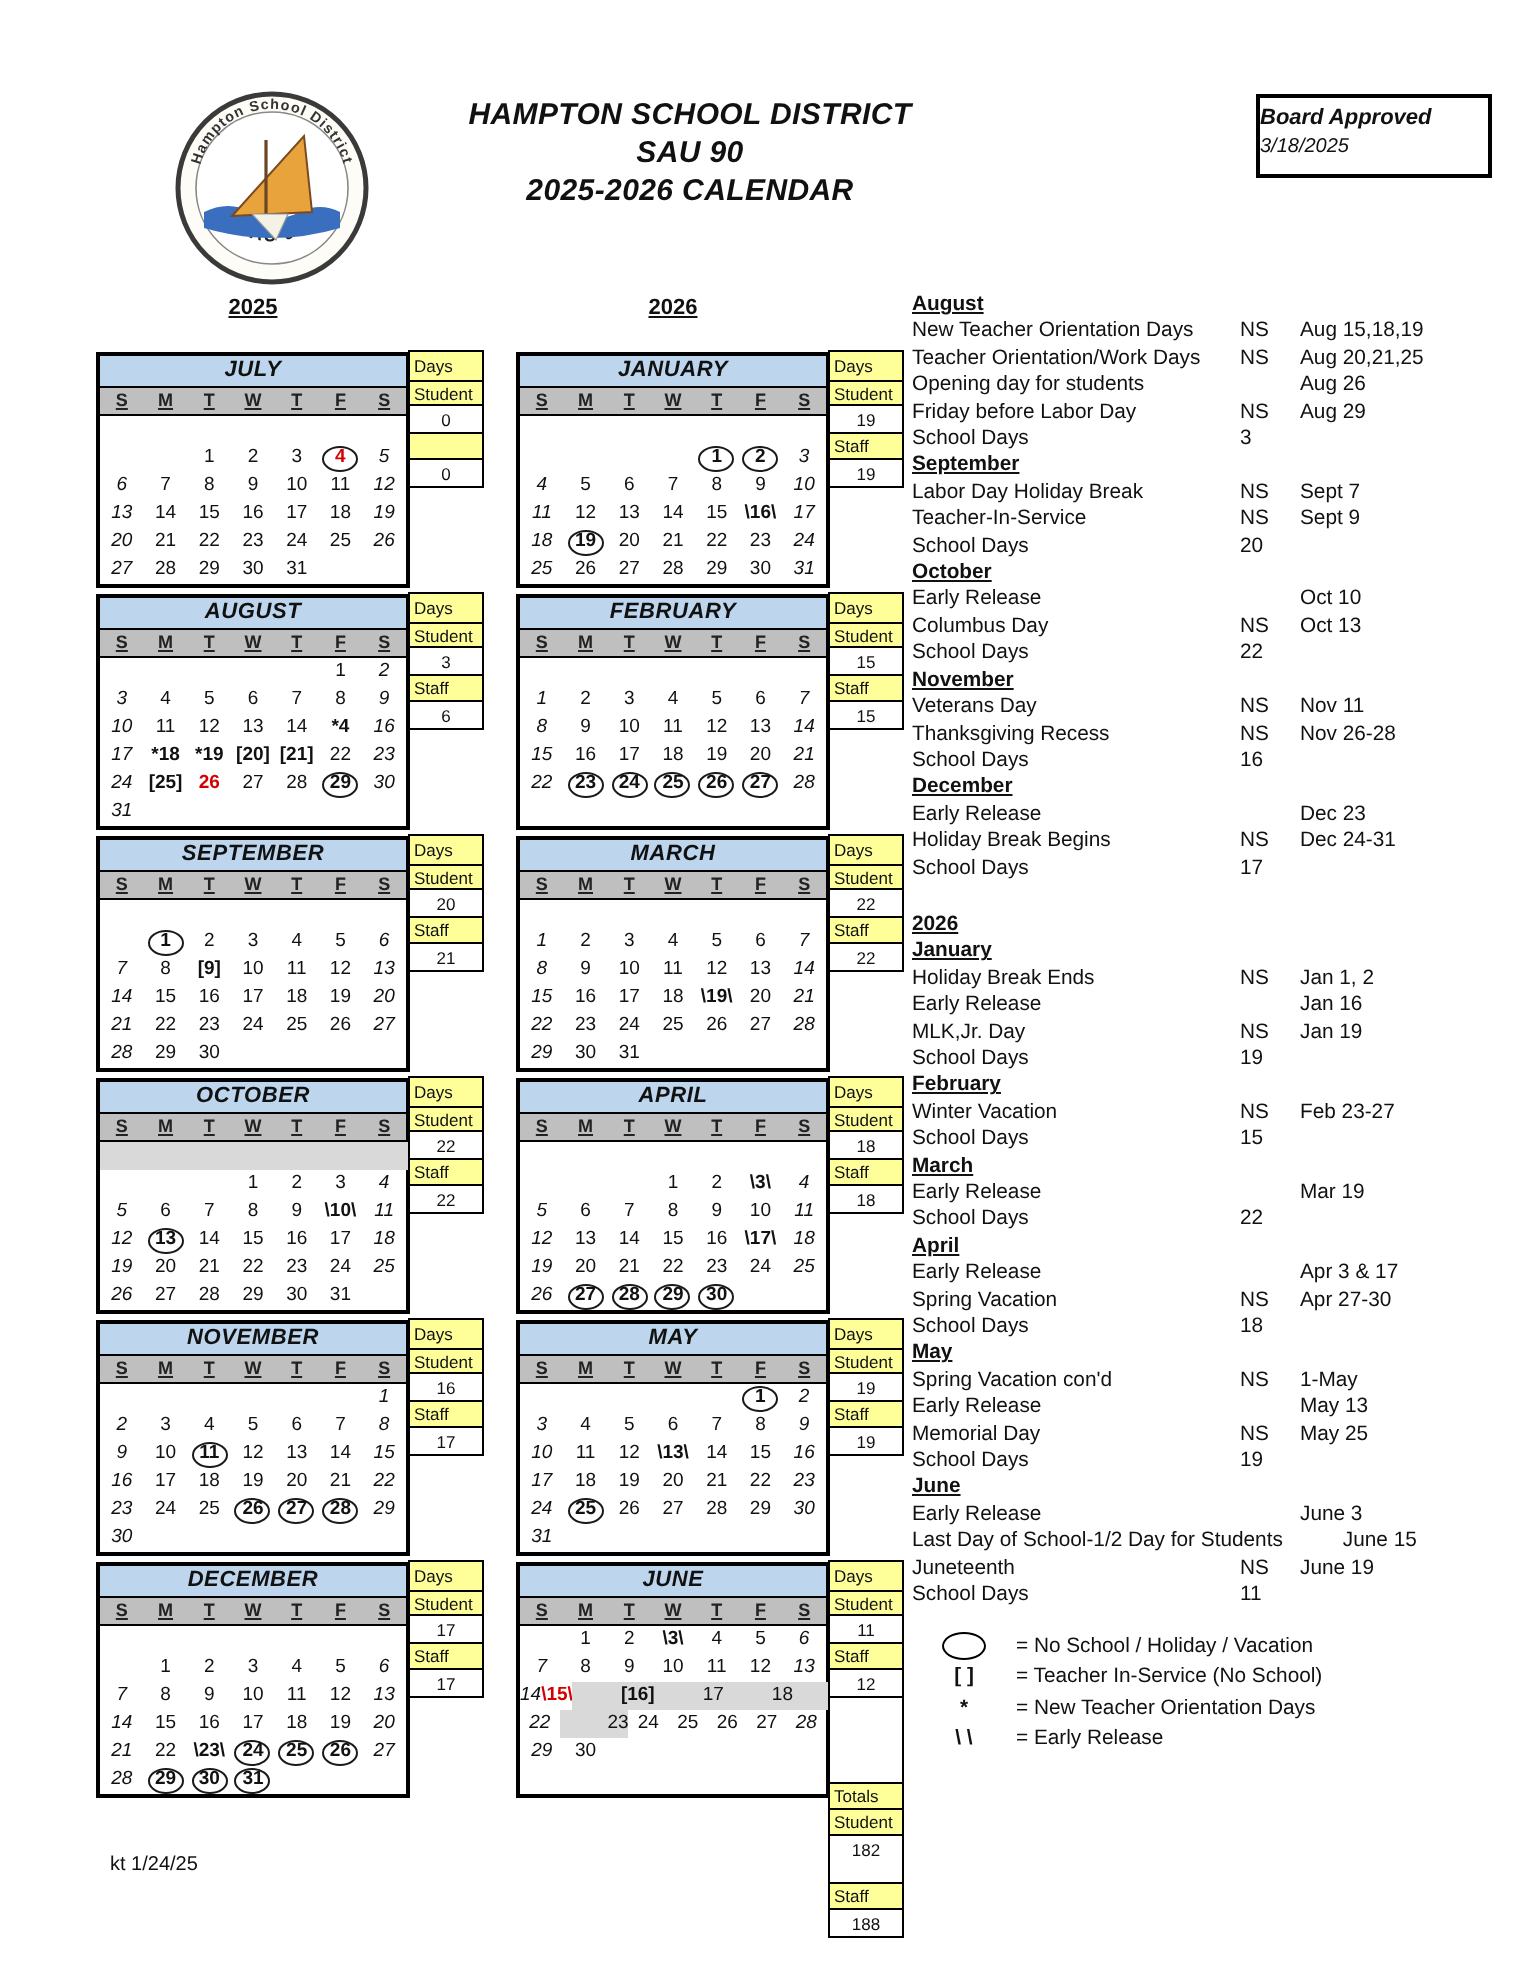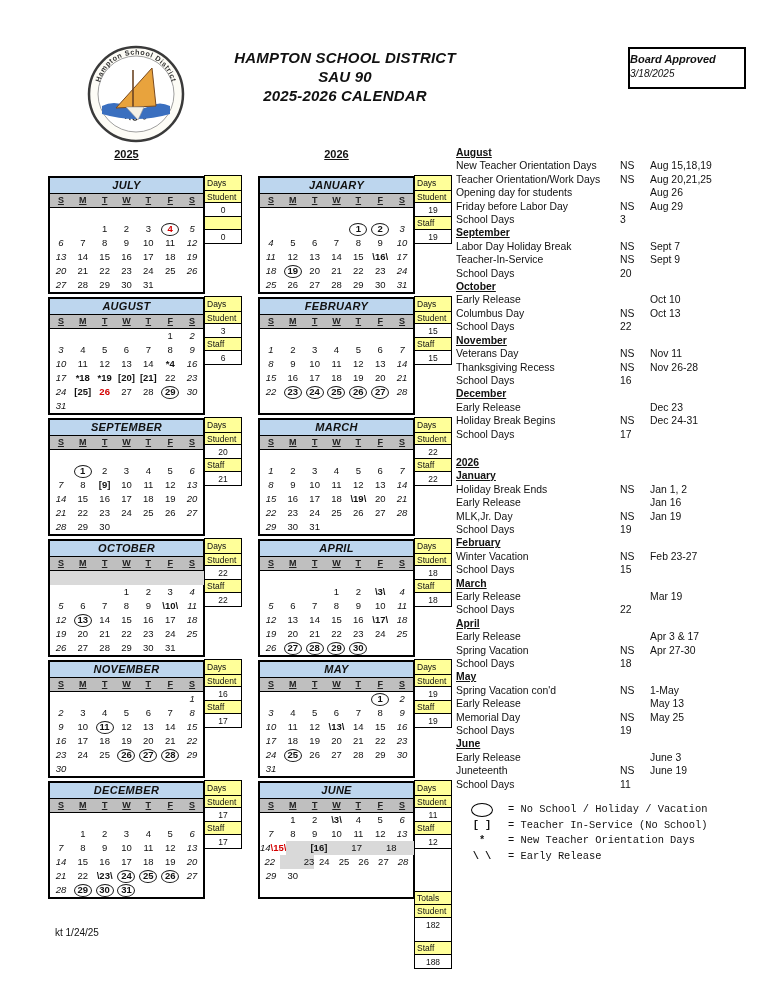--- a/index.html
+++ b/index.html
@@ -44,21 +44,21 @@
   .p-head{padding-top:26px;margin-bottom:3px;}
   .p-head .y{font-weight:bold;text-decoration:underline;}
   .p-head .h{font-weight:bold;text-decoration:underline;margin-left:50px;}
   .sec-h{font-weight:bold;text-decoration:underline;}
   .drow{display:flex;}
   .dlabel{flex:0 0 164px;white-space:nowrap;}
   .dns{flex:0 0 30px;white-space:nowrap;}
   .ddate{flex:1;white-space:nowrap;}
   .y2{font-weight:bold;text-decoration:underline;margin-top:15px;}
   
-  .symleg{margin-top:11px;font-family:Liberation Mono, monospace;}
+  .symleg{margin-top:11px;}
   .symrow{display:flex;align-items:center;height:15.5px;}
   .symcol{flex:0 0 52px;text-align:center;font-weight:bold;}
   .oval{display:inline-block;width:20px;height:12px;border:1.6px solid #000;border-radius:50%;vertical-align:middle;}
   .footer{position:absolute;left:55px;top:927px;font-size:10px;}
 </style>
 </head>
 <body>
 
 <svg class="logo" viewBox="0 0 100 100">
   <circle cx="50" cy="50" r="47" fill="#fdfcf6" stroke="#3a3a3a" stroke-width="2.5"></circle>
@@ -1905,20 +1905,25 @@
         <span class="dns">19</span>
         <span class="ddate"></span>
       </div>
       <div class="sec-h">June</div>
       <div class="drow">
         <span class="dlabel">Early Release</span>
         <span class="dns"></span>
         <span class="ddate">June 3</span>
       </div>
       <div class="drow">
+        <span class="dlabel">Last Day of School-1/2 Day for Students</span>
+        <span class="dns"></span>
+        <span class="ddate">June 15</span>
+      </div>
+      <div class="drow">
         <span class="dlabel">Juneteenth</span>
         <span class="dns">NS</span>
         <span class="ddate">June 19</span>
       </div>
       <div class="drow">
         <span class="dlabel">School Days</span>
         <span class="dns">11</span>
         <span class="ddate"></span>
       </div>
     </div>

